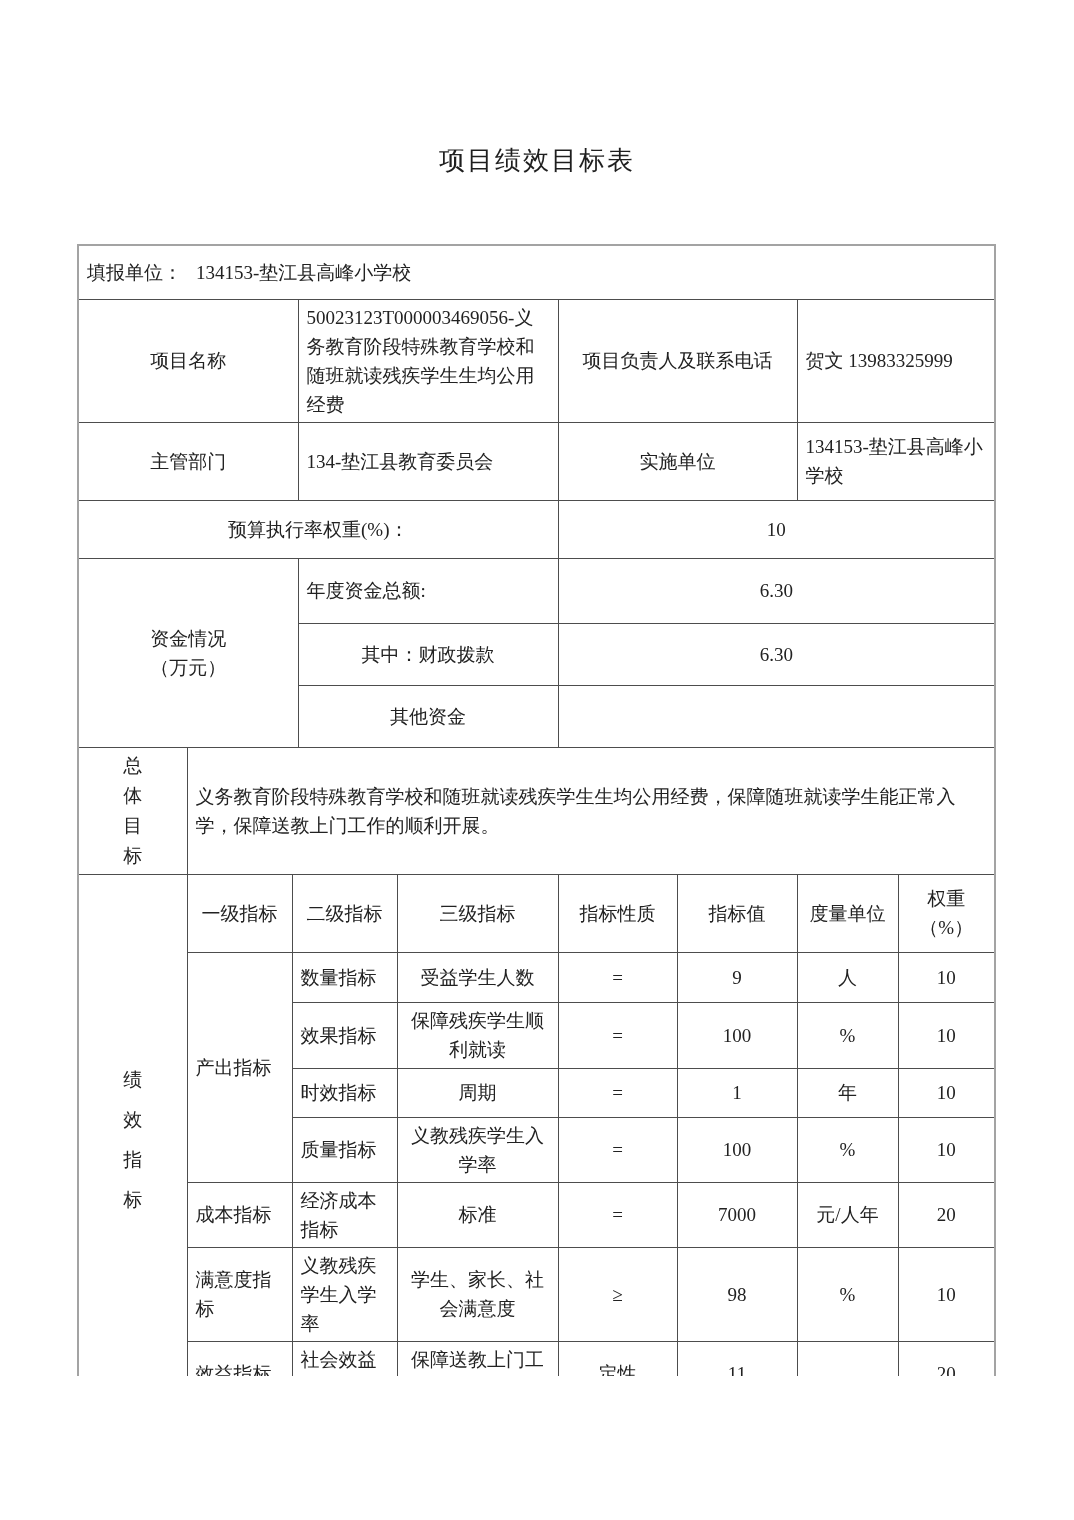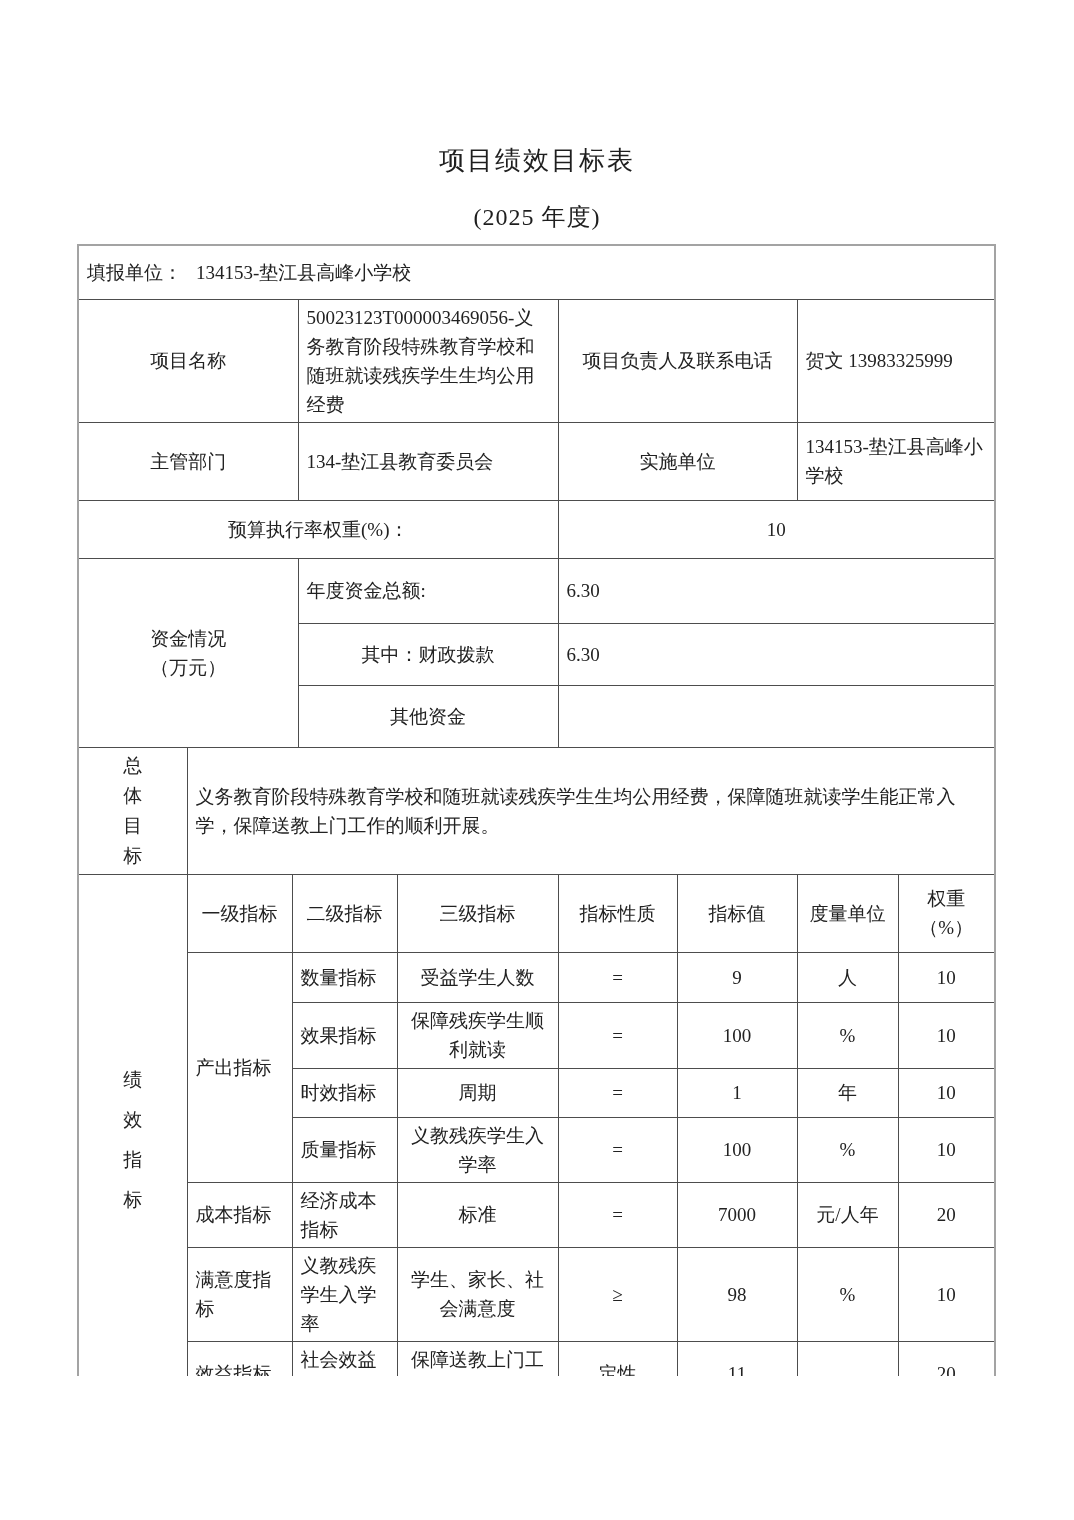--- a/index.html
+++ b/index.html
@@ -26,21 +26,21 @@
     border:1px solid #4d4d4d;
     font-size:19px; color:#222222;
     vertical-align:middle;
     padding:3px 8px;
     line-height:29px;
     overflow:hidden;
     word-break:break-all;
   }
   td.c { text-align:center; }
   td.l { text-align:left; }
-  td.r { text-align:left; padding-right:11px;font-family:Liberation Serif, serif; }
+  td.r { text-align:center; padding-right:11px;font-family:Liberation Serif, serif; }
   td.lab { text-align:center; }
   td.ind-l1, td.ind-l2 { text-align:left; padding:3px 4px 3px 9px; }
   td.ind-l3 { text-align:center; padding:3px 8px 3px 9px; }
   td.head { text-align:center; padding:0 2px; }
   td.row1cell { padding-left:17px; }
   .gap { margin-left:14px; }
   td.pname { padding:4px 10px 4px 8px; }
   td.goal-text { padding:4px 14px; line-height:32px; text-align:left; }
   .vt {
     display:inline-block; width:1.12em;
@@ -57,21 +57,20 @@
   tr.h66  { height:66px; }  tr.h49  { height:49px; }
   tr.h60  { height:60px; }  tr.h55  { height:55px; }
   tr.h86  { height:86px; }
 </style>
 </head>
 <body>
 
 <div class="page">
 
   <div class="doc-title">项目绩效目标表</div>
-  <div class="doc-subtitle">(2025 年度)</div>
 
   <table class="main">
     <colgroup>
       <col style="width:109px">
         <col style="width:105px">
         <col style="width:6px">
       <col style="width:99px">
         <col style="width:161px">
         <col style="width:119px">
       <col style="width:120px">

